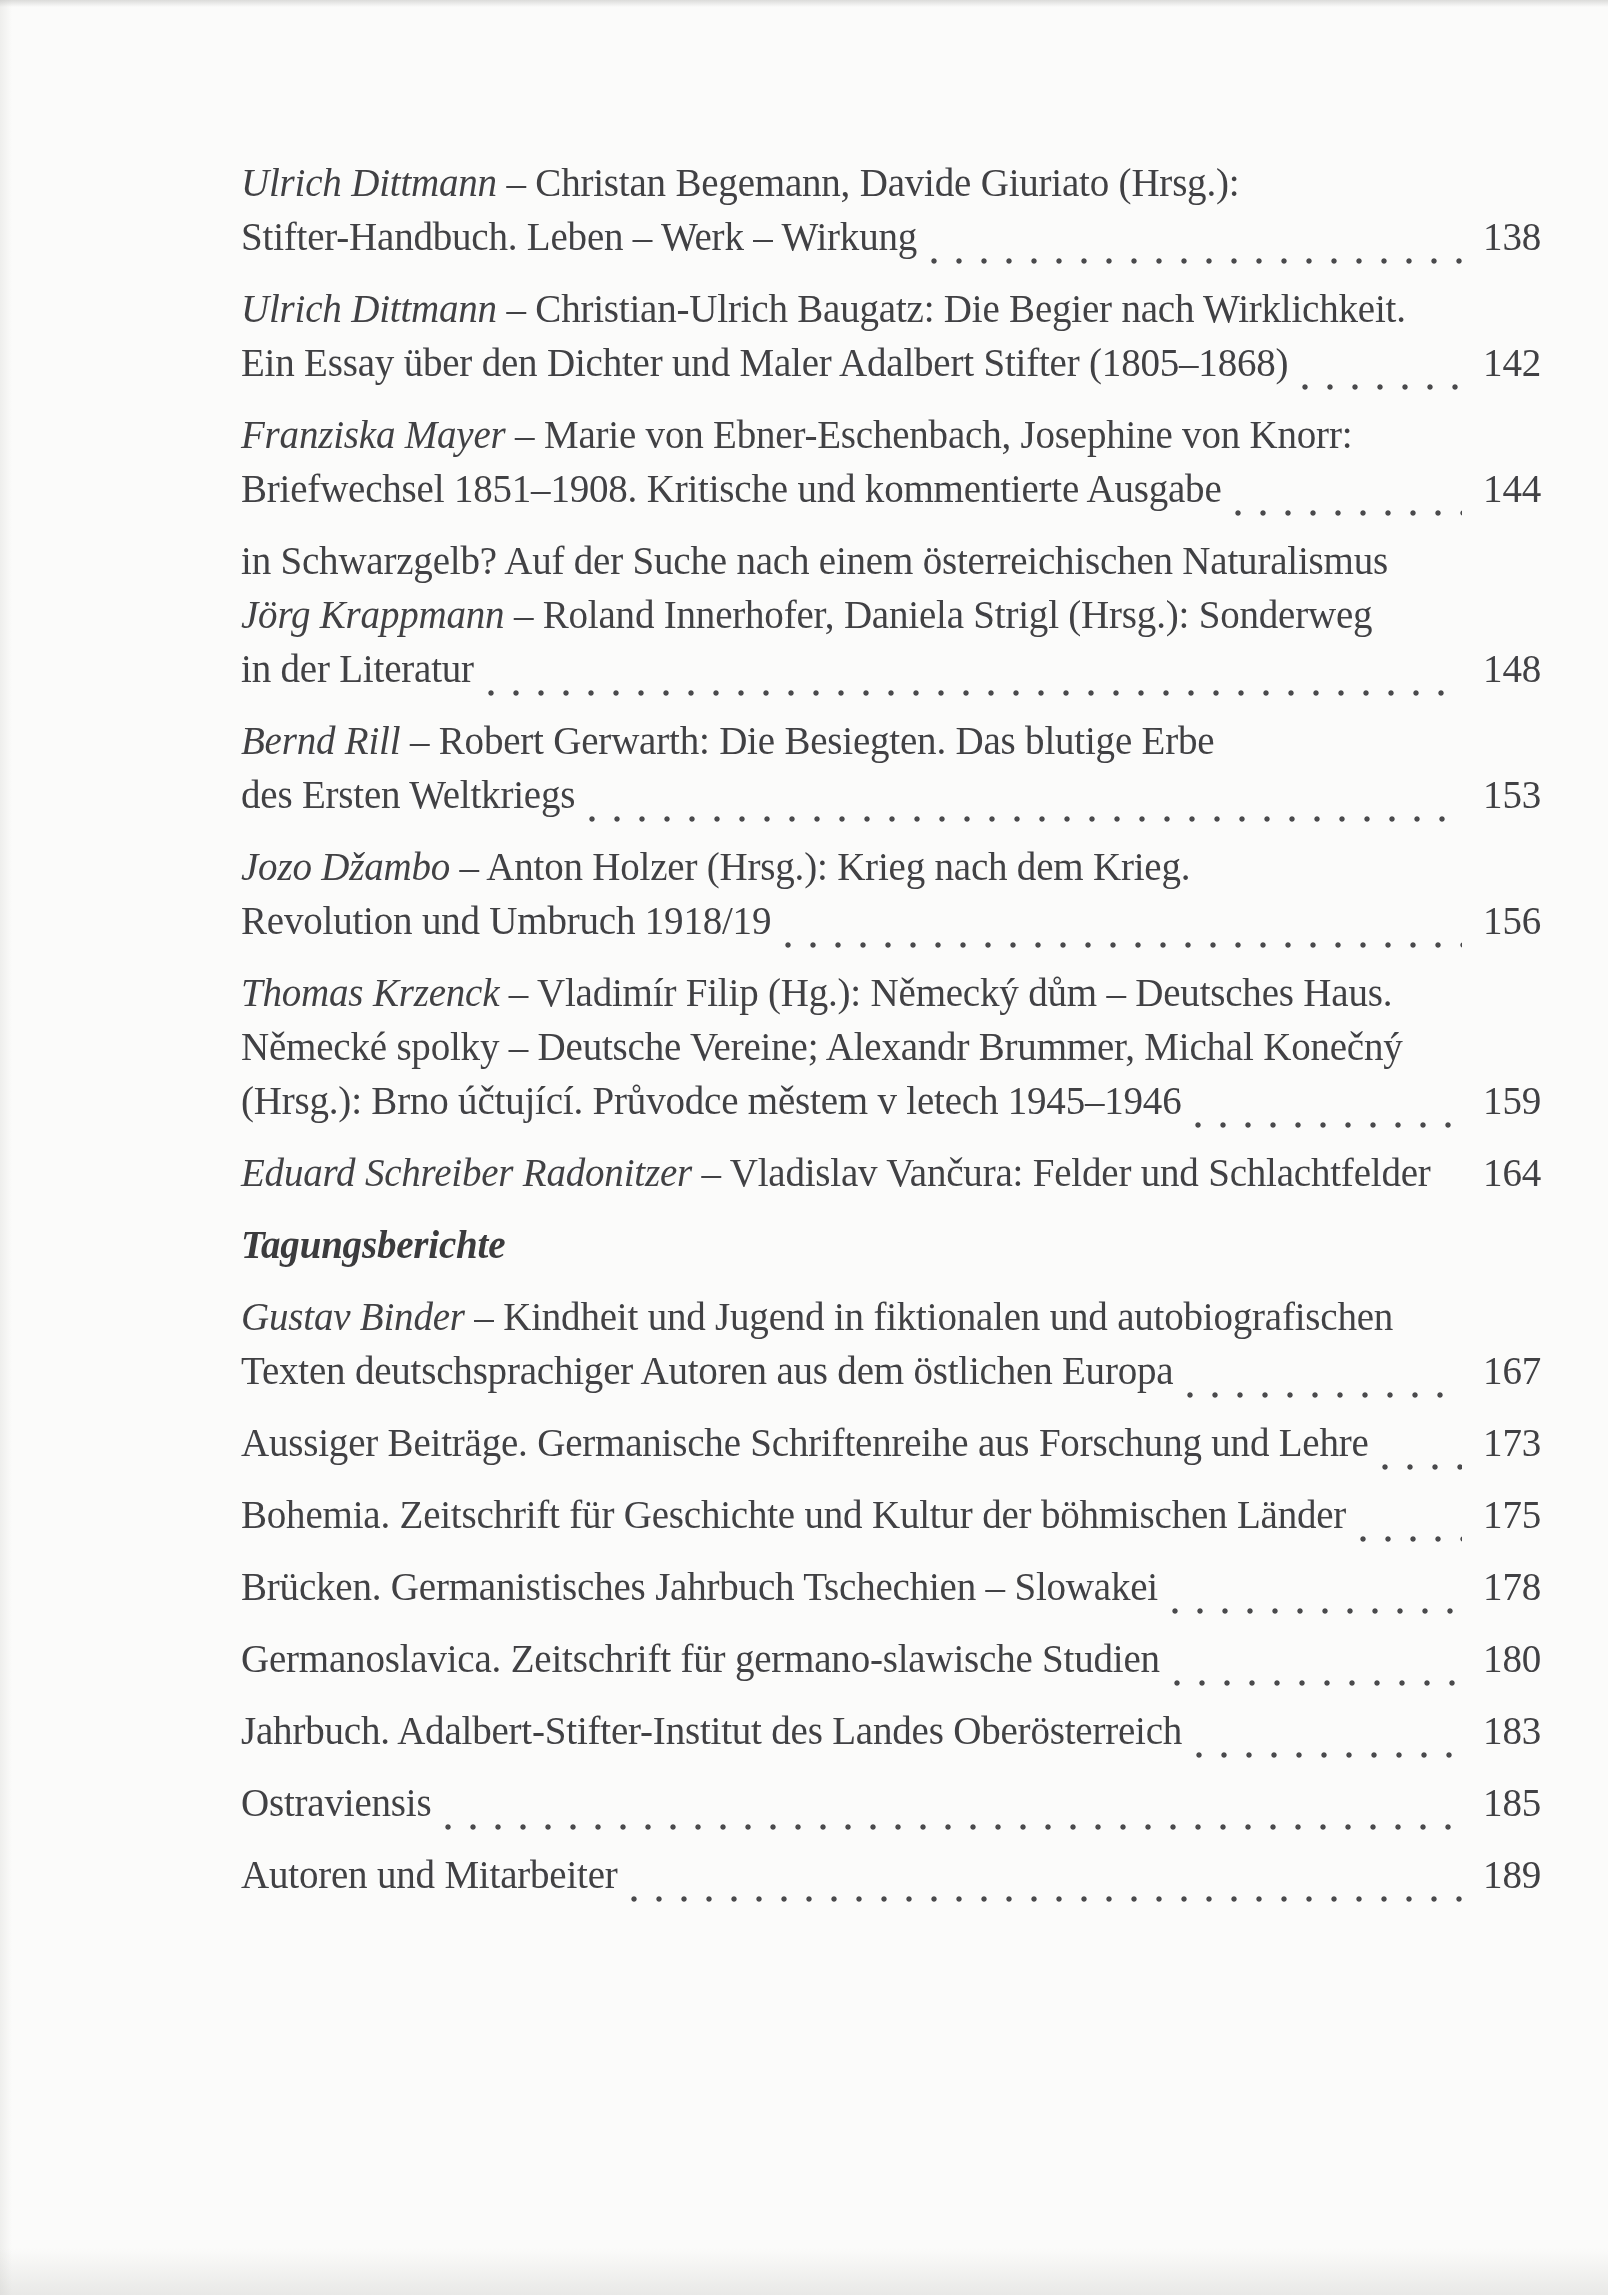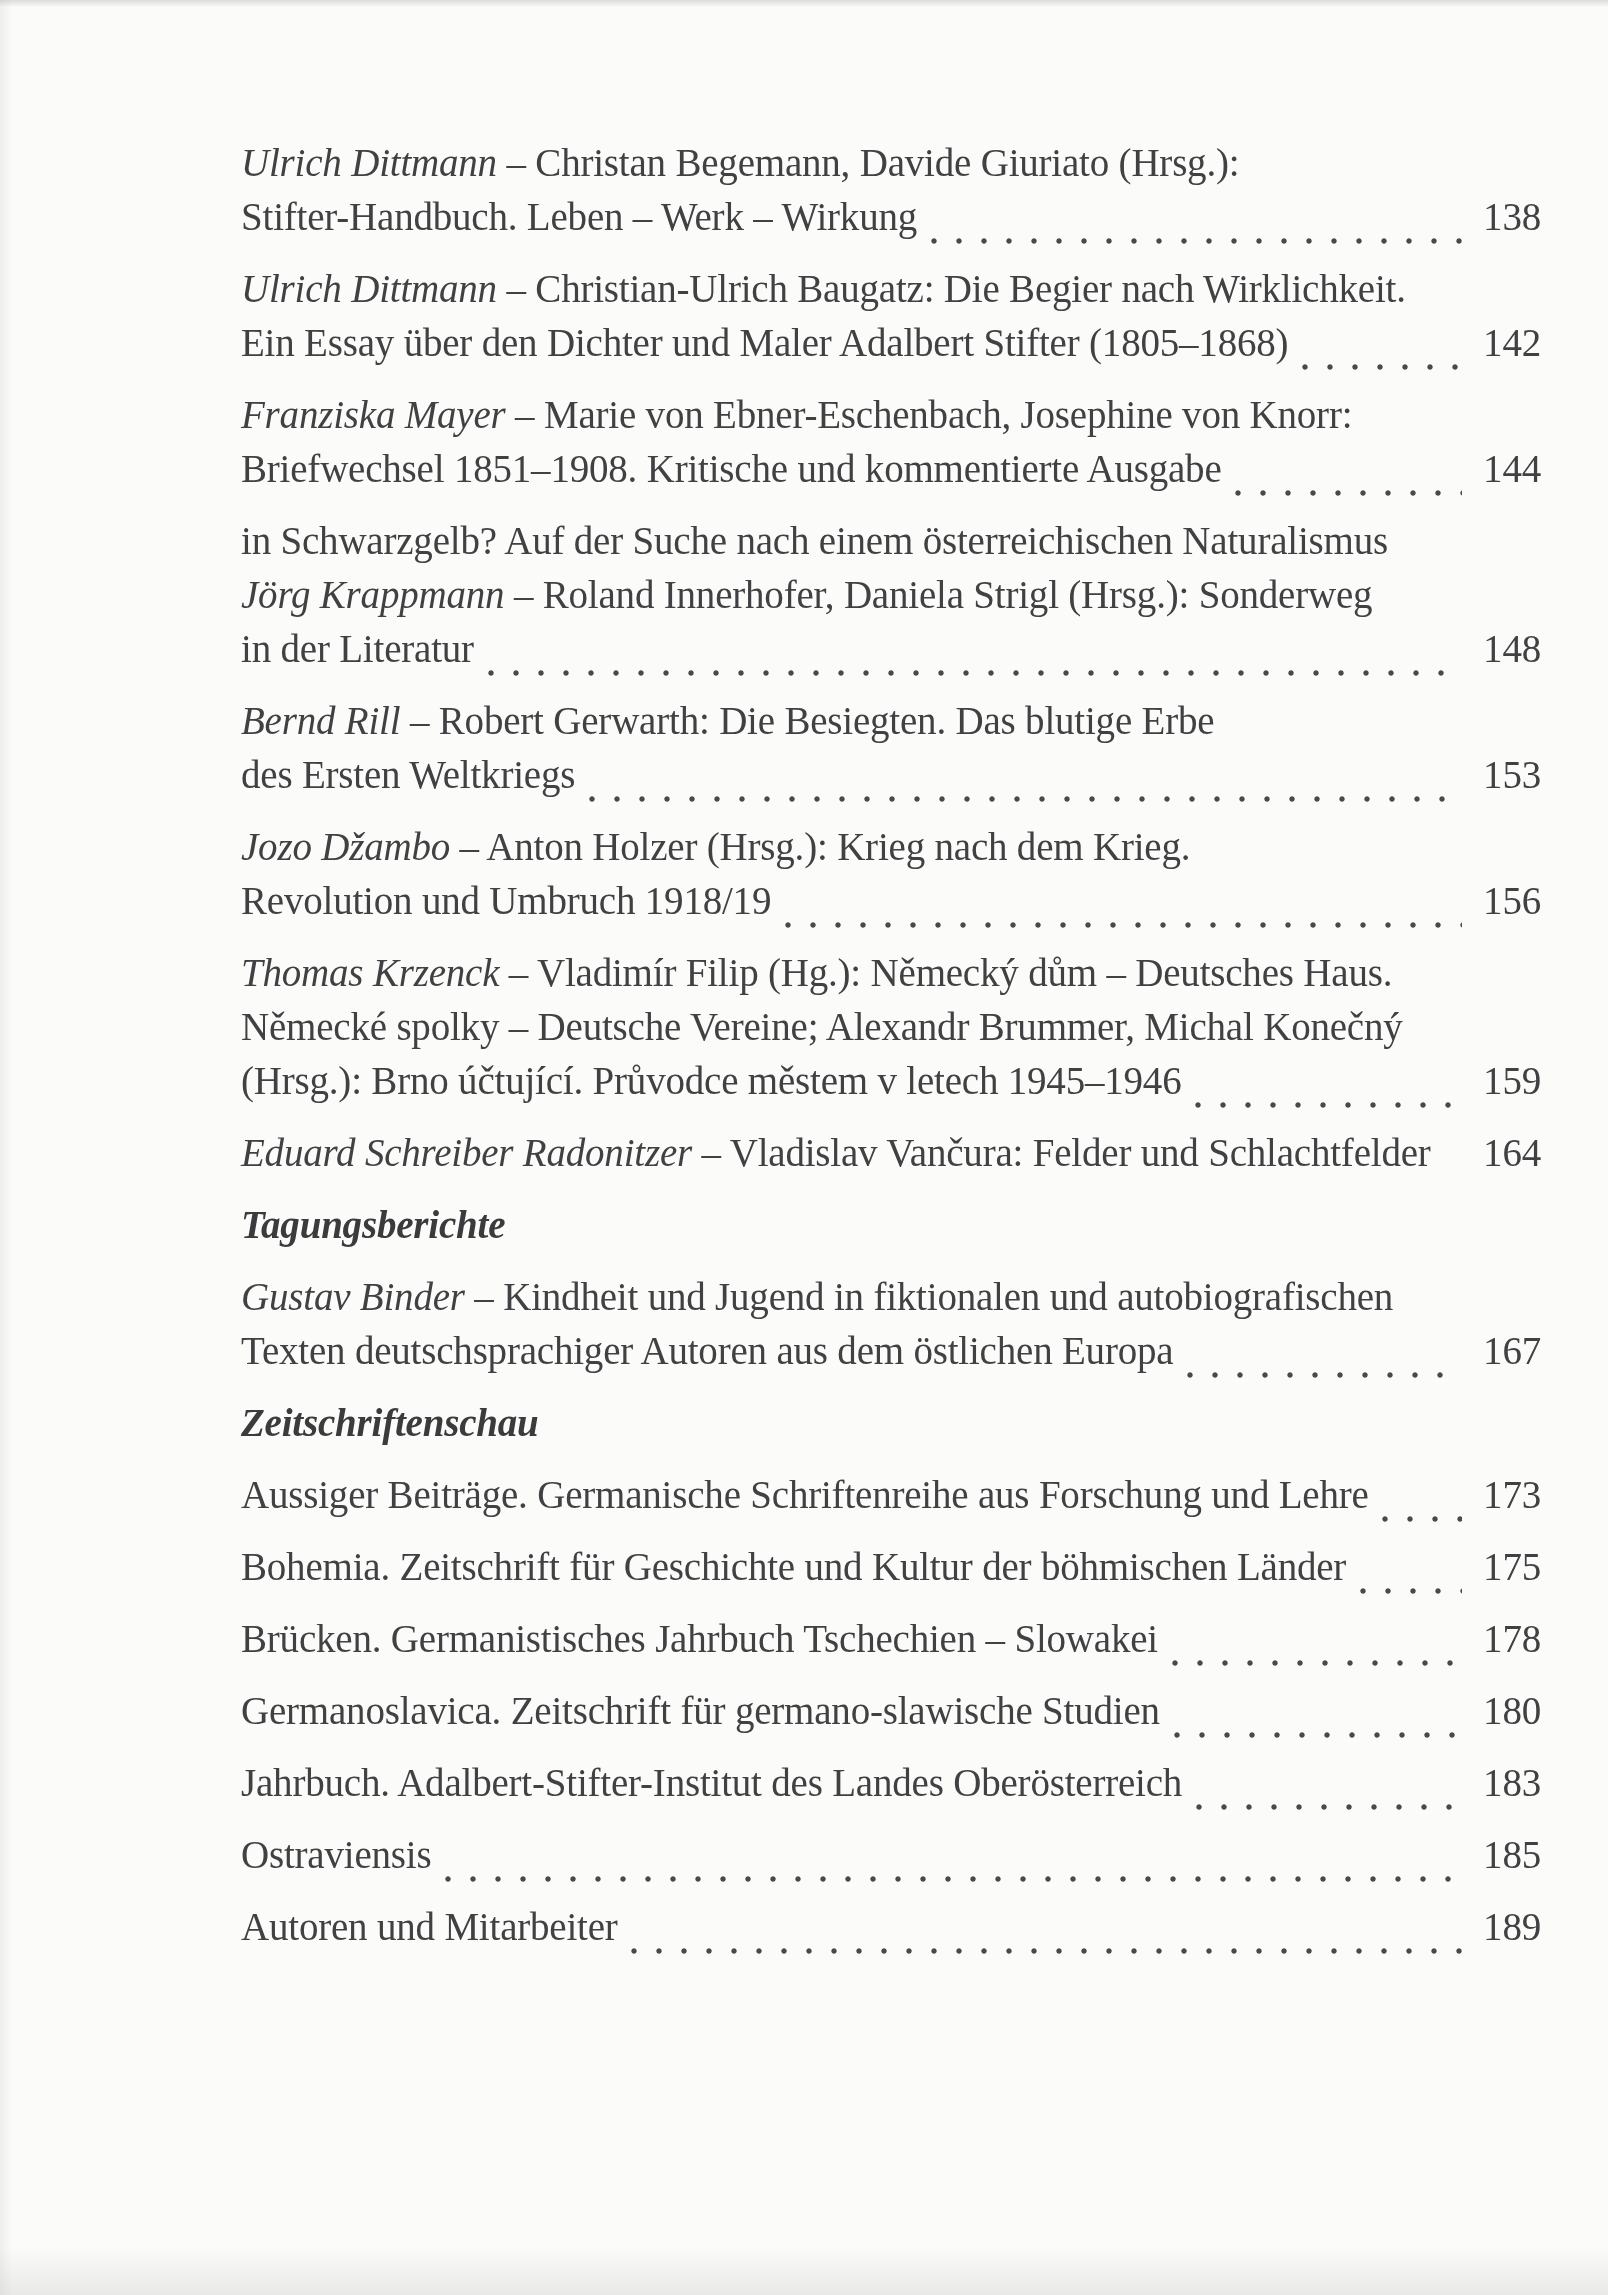--- a/index.html
+++ b/index.html
@@ -27,21 +27,21 @@
     position: absolute; bottom: 0; left: 0; right: 0; height: 47px;
     background: linear-gradient(to top, rgba(190,190,186,0.30), rgba(190,190,186,0));
   }
   .scan-edge-left {
     position: absolute; top: 0; bottom: 0; left: 0; width: 12px;
     background: linear-gradient(to right, rgba(200,200,196,0.25), rgba(200,200,196,0));
   }
   .toc {
     position: absolute;
     left: 241px;
-    top: 136px;
+    top: 156px;
     width: 1300px;
     font-family: "Liberation Serif", "DejaVu Serif", serif;
     font-size: 39px;
     line-height: 54px;
     letter-spacing: -0.2px;
     color: #414144;
   }
   .toc-entry, .section-heading {
     margin-bottom: 18px;
   }
@@ -155,21 +155,20 @@
       </div>
       <div class="section-heading">Tagungsberichte</div>
       <div class="toc-entry">
         <div class="toc-line"><span class="toc-author">Gustav Binder</span><span>&nbsp;– Kindheit und Jugend in fiktionalen und autobiografischen</span></div>
         <div class="toc-line last">
           <span>Texten deutschsprachiger Autoren aus dem östlichen Europa</span>
           <span class="dot-leader"></span>
           <span class="page-number">167</span>
         </div>
       </div>
-      <div class="section-heading">Zeitschriftenschau</div>
       <div class="toc-entry">
         <div class="toc-line last">
           <span>Aussiger Beiträge. Germanische Schriftenreihe aus Forschung und Lehre</span>
           <span class="dot-leader"></span>
           <span class="page-number">173</span>
         </div>
       </div>
       <div class="toc-entry">
         <div class="toc-line last">
           <span>Bohemia. Zeitschrift für Geschichte und Kultur der böhmischen Länder</span>

